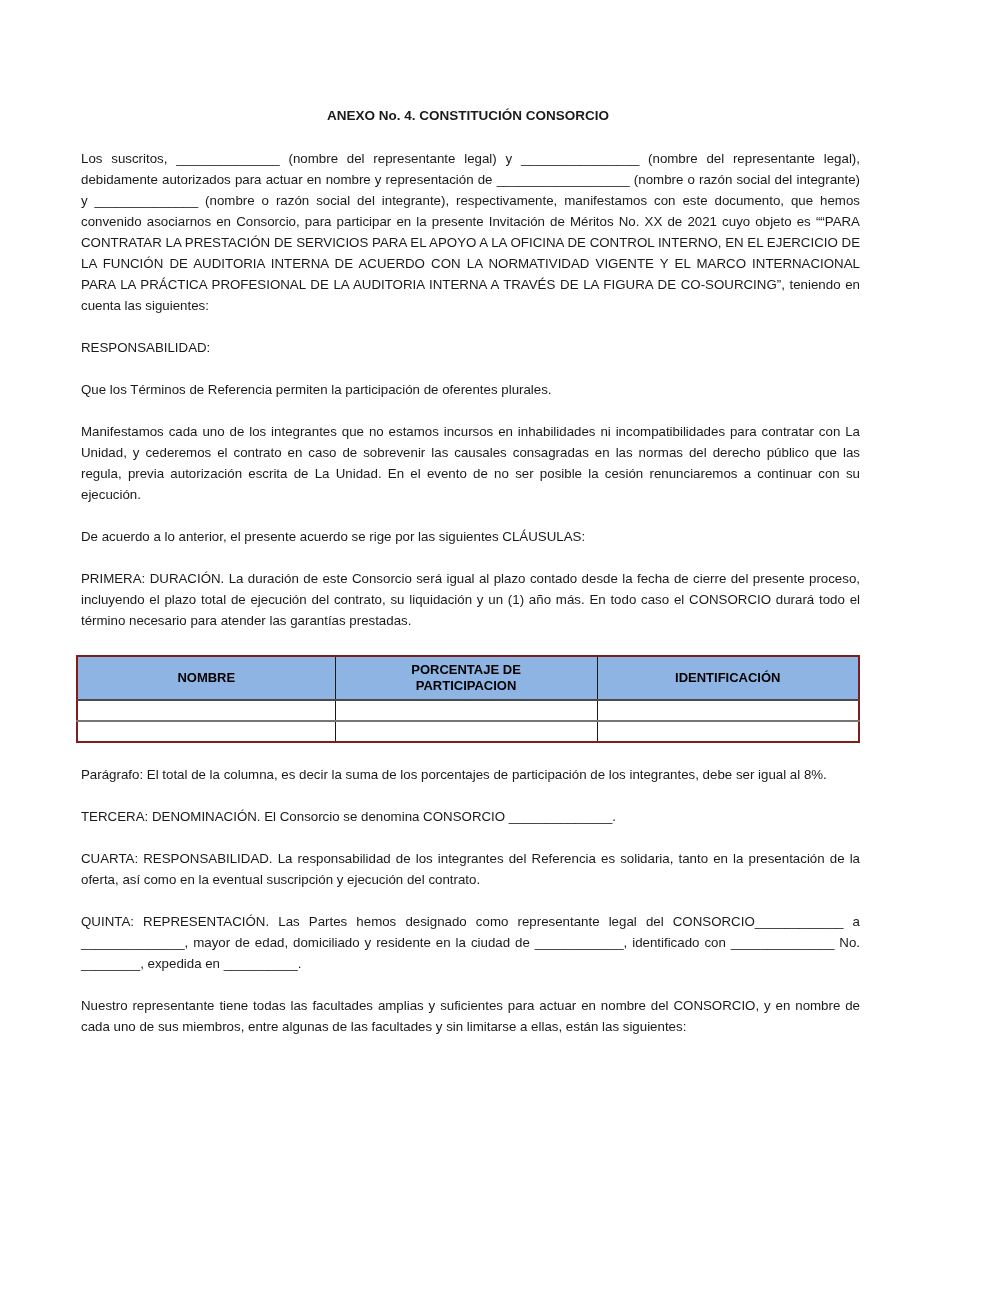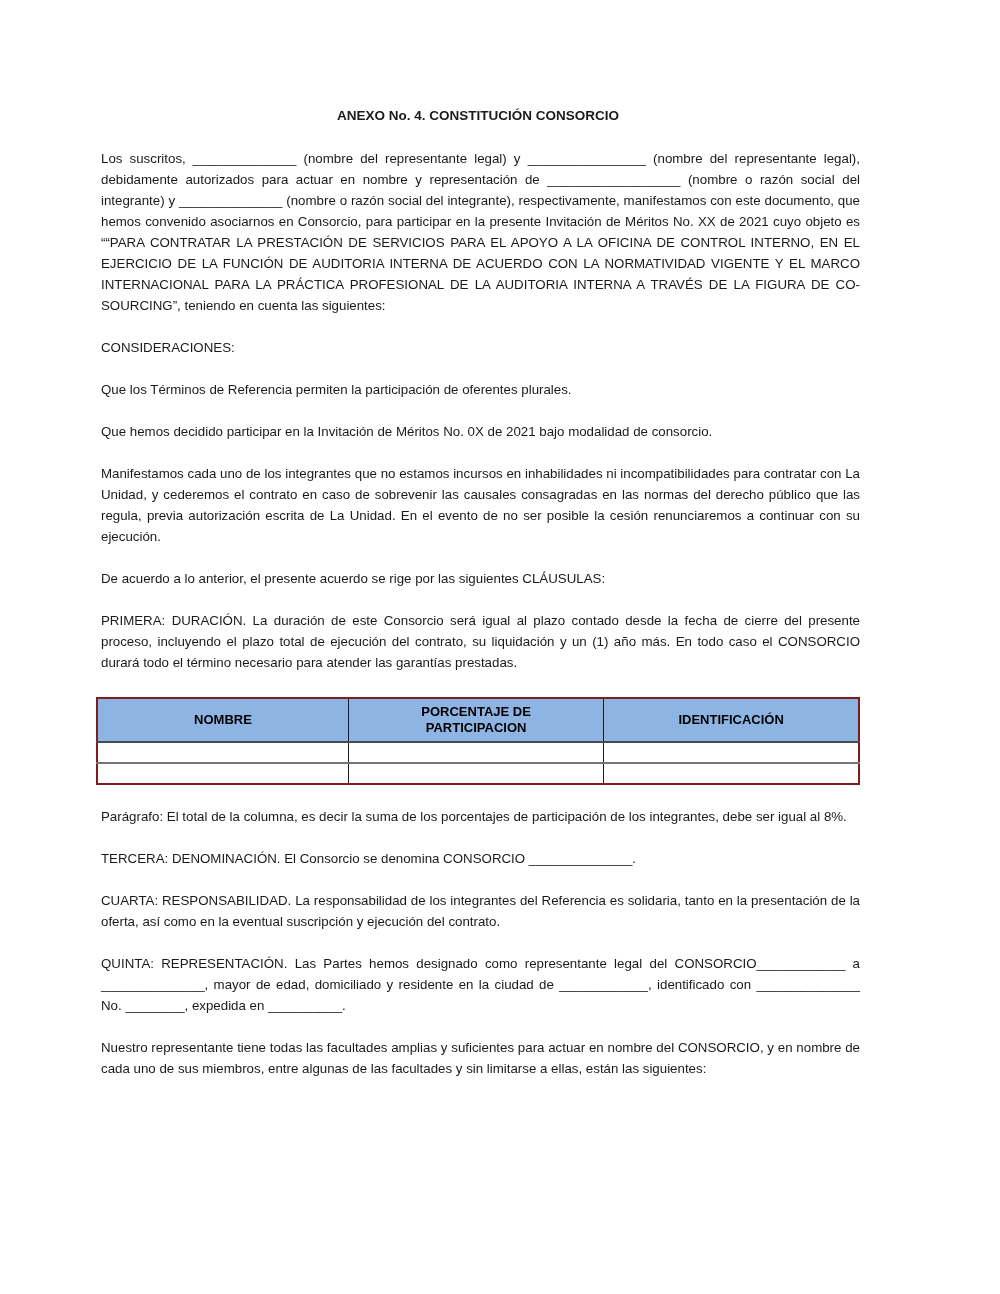--- a/index.html
+++ b/index.html
@@ -7,21 +7,21 @@
     padding: 0;
     background: #ffffff;
     width: 1000px;
     height: 1294px;
     overflow: hidden;
   }
   .page {
     box-sizing: border-box;
     width: 1000px;
     height: 1294px;
-    padding: 108px 140px 0 96px;
+    padding: 108px 140px 0 76px;
     font-family: "Liberation Sans", sans-serif;
     color: #1a1a1a;
     background: #ffffff;
   }
   .title {
     font-size: 13.5px;
     font-weight: bold;
     text-align: center;
     margin: 0 0 24px 0;
     line-height: 16px;
@@ -67,25 +67,24 @@
 </style>
 </head>
 <body>
 
 <div class="page">
 
   <h1 class="title">ANEXO No. 4. CONSTITUCIÓN CONSORCIO</h1>
 
   <p class="para">Los suscritos, ______________ (nombre del representante legal) y ________________ (nombre del representante legal), debidamente autorizados para actuar en nombre y representación de __________________ (nombre o razón social del integrante) y ______________ (nombre o razón social del integrante), respectivamente, manifestamos con este documento, que hemos convenido asociarnos en Consorcio, para participar en la presente  Invitación de Méritos No. XX de 2021 cuyo objeto es ““PARA CONTRATAR LA PRESTACIÓN DE SERVICIOS PARA EL APOYO A LA OFICINA DE CONTROL INTERNO, EN EL EJERCICIO DE LA FUNCIÓN DE AUDITORIA INTERNA DE ACUERDO CON LA NORMATIVIDAD VIGENTE Y EL MARCO INTERNACIONAL PARA LA PRÁCTICA PROFESIONAL DE LA AUDITORIA INTERNA A TRAVÉS DE LA FIGURA DE CO-SOURCING”, teniendo en cuenta las siguientes:</p>
 
-  <p class="para">CONSIDERACIONES:</p>
+  <p class="para">RESPONSABILIDAD:</p>
 
   <p class="para">Que los Términos de Referencia permiten la participación de oferentes plurales.</p>
 
-  <p class="para">Que hemos decidido participar en la Invitación de Méritos No. 0X de 2021 bajo modalidad de consorcio.</p>
 
   <p class="para">Manifestamos cada uno de los integrantes que no estamos incursos en inhabilidades ni incompatibilidades para contratar con La Unidad, y cederemos el contrato en caso de sobrevenir las causales consagradas en las normas del derecho público que las regula, previa autorización escrita de La Unidad. En el evento de no ser posible la cesión renunciaremos a continuar con su ejecución.</p>
 
   <p class="para">De acuerdo a lo anterior, el presente acuerdo se rige por las siguientes CLÁUSULAS:</p>
 
   <p class="para">PRIMERA: DURACIÓN. La duración de este Consorcio será igual al plazo contado desde la fecha de cierre del presente proceso, incluyendo el plazo total de ejecución del contrato, su liquidación y un (1) año más. En todo caso el CONSORCIO durará todo el término necesario para atender las garantías prestadas.</p>
 
 
   <table class="consorcio">
     <colgroup>

